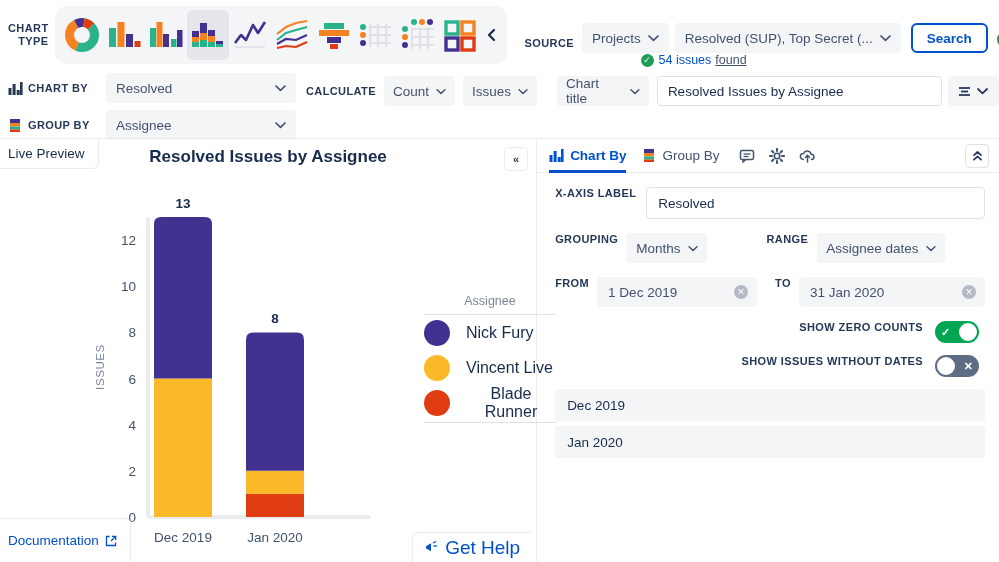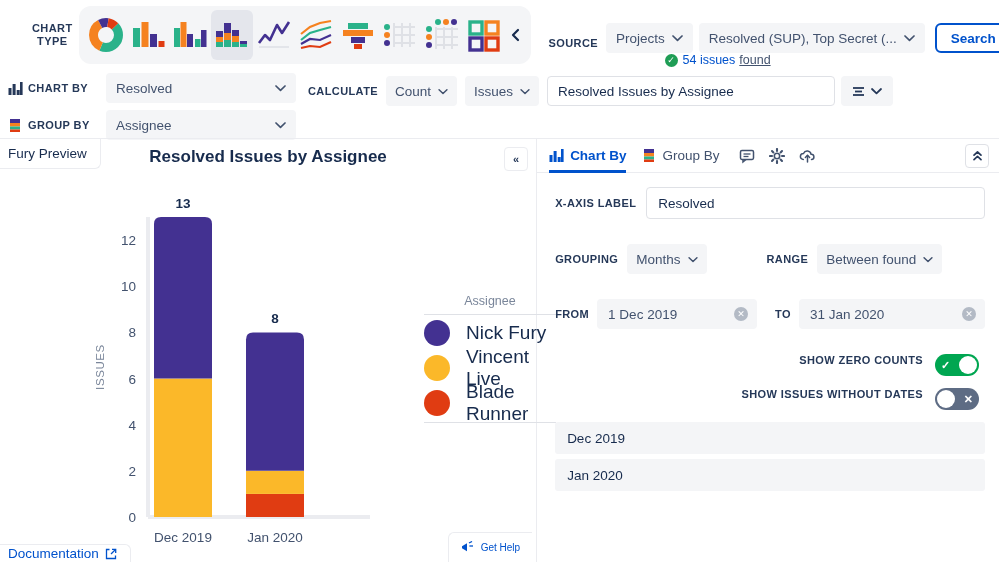--- a/index.html
+++ b/index.html
@@ -12,21 +12,21 @@
     color:#172b4d;
     position:relative;
   }
 
   
   #topbar { height:70px; padding:0 0 0 8px; display:flex; align-items:center; position:relative; }
   .section-label {
     font-size:11px; font-weight:bold; letter-spacing:0.4px;
     color:#253858; line-height:1.15; text-transform:uppercase;
   }
-  #chart-type-label { width:52px; text-align:center; margin-right:6px;margin-left:24px; }
+  #chart-type-label { width:52px; text-align:right; margin-right:6px; }
 
   #chart-type-strip {
     display:flex; align-items:center;
     background:#f4f5f7; border-radius:12px;
     height:58px; padding:0 4px 0 6px;
     position:relative;
   }
   .ct-item {
     width:42px; height:50px; border-radius:6px;
     display:flex; align-items:center; justify-content:center;
@@ -105,49 +105,49 @@
     display:flex; align-items:center; justify-content:center;
     font-size:11px; color:#253858; cursor:pointer; font-weight:bold;
   }
 
   
   #chart-wrap { position:absolute; top:48px; left:0; width:590px; height:470px; }
   #legend { position:absolute; left:424px; top:155px; width:132px; }
   #legend-title { text-align:center; font-size:12.5px; color:#7a869a; padding-bottom:6px; border-bottom:1px solid #dfe1e6; }
   .legend-row { display:flex; align-items:center; height:35px; }
   .legend-dot { width:26px; height:26px; border-radius:50%; flex:none; }
-  .legend-name { margin-left:16px; font-size:19px; color:#172b4d; }
+  .legend-name { margin-left:16px; font-size:16px; color:#172b4d;text-align:center; }
   #legend-foot { border-bottom:1px solid #dfe1e6; margin-top:2px; }
 
   #footer-left {
-    position:absolute; left:0; bottom:0; height:18px; padding:0 13px 0 8px;
+    position:absolute; left:0; bottom:0; height:44px; padding:0 13px 0 8px;
     display:flex; align-items:center; font-size:13.5px; color:#0052cc;
     background:#fff; border:1px solid #ebecf0; border-left:none; border-bottom:none;
     border-radius:0 6px 0 0; cursor:pointer; gap:6px;
   }
   #footer-help {
     position:absolute; right:4px; bottom:0; height:30px; padding:0 12px;
-    display:flex; align-items:center; font-size:10px; color:#0052cc;
+    display:flex; align-items:center; font-size:19px; color:#0052cc;
     background:#fff; border:1px solid #ebecf0; border-right:none; border-bottom:none;
     border-radius:6px 0 0 0; cursor:pointer; gap:6px;
   }
 
   
   #rp-tabs { display:flex; align-items:center; height:34px; padding:0 12px; gap:0; border-bottom:1px solid #ebecf0; position:relative; }
   .rp-tab { display:flex; align-items:center; height:34px; cursor:pointer; font-size:13.5px; color:#42526e; margin-right:16px; gap:6px; }
   .rp-tab.active { color:#0052cc; font-weight:bold; box-shadow:inset 0 -3px 0 #0052cc; }
   .rp-icon-btn { width:24px; height:24px; display:flex; align-items:center; justify-content:center; cursor:pointer; margin-right:6px; }
   #rp-collapse {
     position:absolute; right:10px; top:5px; width:24px; height:24px;
     border:1px solid #dfe1e6; border-radius:4px; background:#fff;
     display:flex; align-items:center; justify-content:center; font-size:11px;
     color:#253858; cursor:pointer; font-weight:bold;
   }
   #rp-body { padding:14px 14px 0 18px; }
-  .fieldrow { display:flex; align-items:center; margin-bottom:25px; }
+  .fieldrow { display:flex; align-items:flex-start; margin-bottom:14px; }
   .fieldlabel { font-size:11px; font-weight:bold; letter-spacing:0.4px; color:#253858; text-transform:uppercase; white-space:nowrap; }
   #xaxis-input {
     flex:1; height:32px; border:1px solid #dfe1e6; border-radius:4px; background:#fff;
     display:flex; align-items:center; padding:0 11px; margin-left:10px; font-size:13.5px; color:#172b4d;
   }
   .datefield {
     background:#f4f5f7; border-radius:4px; height:30px; width:160px;
     display:flex; align-items:center; justify-content:space-between;
     padding:0 9px 0 11px; font-size:13.5px; color:#42526e; cursor:pointer; margin-left:8px;
   }
@@ -358,38 +358,44 @@
       <svg style="margin-left:7px" width="10" height="7" viewBox="0 0 11 8">
           <polyline points="1,2 5.5,6.3 10,2" fill="none" stroke="#42526e" stroke-width="1.7" stroke-linecap="round" stroke-linejoin="round"></polyline>
         </svg>
     </div>
     <div class="pill-sm">
       <span>Issues</span>
       <svg style="margin-left:7px" width="10" height="7" viewBox="0 0 11 8">
           <polyline points="1,2 5.5,6.3 10,2" fill="none" stroke="#42526e" stroke-width="1.7" stroke-linecap="round" stroke-linejoin="round"></polyline>
         </svg>
     </div>
+    <div class="pill-sm" style="margin-left:12px">
+      <span>Chart title</span>
+      <svg style="margin-left:7px" width="10" height="7" viewBox="0 0 11 8">
+          <polyline points="1,2 5.5,6.3 10,2" fill="none" stroke="#42526e" stroke-width="1.7" stroke-linecap="round" stroke-linejoin="round"></polyline>
+        </svg>
+    </div>
     <div id="chart-title-input">Resolved Issues by Assignee</div>
     <div id="align-pill">
       <svg width="13" height="13" viewBox="0 0 13 13">
         <line x1="1" y1="3" x2="12" y2="3" stroke="#253858" stroke-width="1.8"></line>
         <line x1="3" y1="6.5" x2="10" y2="6.5" stroke="#253858" stroke-width="1.8"></line>
         <line x1="1" y1="10" x2="12" y2="10" stroke="#253858" stroke-width="1.8"></line>
       </svg>
       <svg width="11" height="8" viewBox="0 0 11 8">
           <polyline points="1,2 5.5,6.3 10,2" fill="none" stroke="#253858" stroke-width="1.8" stroke-linecap="round" stroke-linejoin="round"></polyline>
         </svg>
     </div>
   </div>
 </div>
 
 <div id="main">
 
   <div id="left-pane">
-    <div id="live-preview-tab">Fury Preview</div>
+    <div id="live-preview-tab">Live Preview</div>
     <div id="chart-heading">Resolved Issues by Assignee</div>
     <div id="collapse-left">«</div>
 
     <div id="chart-wrap">
       <svg id="chart-svg" width="590" height="430" viewBox="0 0 590 430">
           <line x1="148" y1="30" x2="148" y2="330" stroke="#ebecf0" stroke-width="4"></line>
           <line x1="148" y1="330" x2="370" y2="330" stroke="#ebecf0" stroke-width="4"></line>
           <text x="136" y="335" text-anchor="end" font-size="13.5" fill="#42526e" font-family="Liberation Sans, sans-serif">0</text>
           <text x="136" y="288.84615384615387" text-anchor="end" font-size="13.5" fill="#42526e" font-family="Liberation Sans, sans-serif">2</text>
           <text x="136" y="242.69230769230768" text-anchor="end" font-size="13.5" fill="#42526e" font-family="Liberation Sans, sans-serif">4</text>
@@ -519,21 +525,21 @@
       <div class="fieldrow">
         <span class="fieldlabel">GROUPING</span>
         <div class="pill-sm" style="margin-left:9px">
           <span>Months</span>
           <svg style="margin-left:7px" width="10" height="7" viewBox="0 0 11 8">
               <polyline points="1,2 5.5,6.3 10,2" fill="none" stroke="#42526e" stroke-width="1.7" stroke-linecap="round" stroke-linejoin="round"></polyline>
             </svg>
         </div>
         <span class="fieldlabel" style="margin-left:52px">RANGE</span>
         <div class="pill-sm" style="margin-left:9px; margin-right:0">
-          <span>Between found</span>
+          <span>Assignee dates</span>
           <svg style="margin-left:7px" width="10" height="7" viewBox="0 0 11 8">
               <polyline points="1,2 5.5,6.3 10,2" fill="none" stroke="#42526e" stroke-width="1.7" stroke-linecap="round" stroke-linejoin="round"></polyline>
             </svg>
         </div>
       </div>
 
       <div class="fieldrow">
         <span class="fieldlabel">FROM</span>
         <div class="datefield">
           <span>1 Dec 2019</span>

